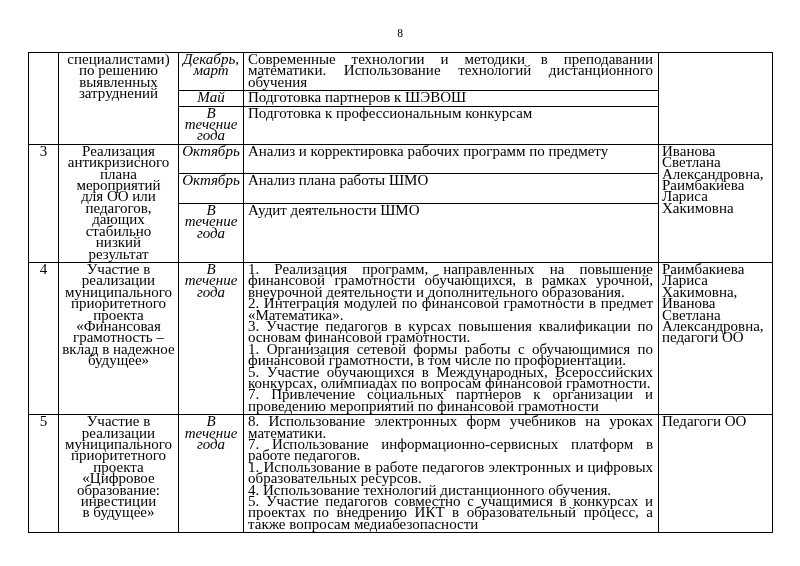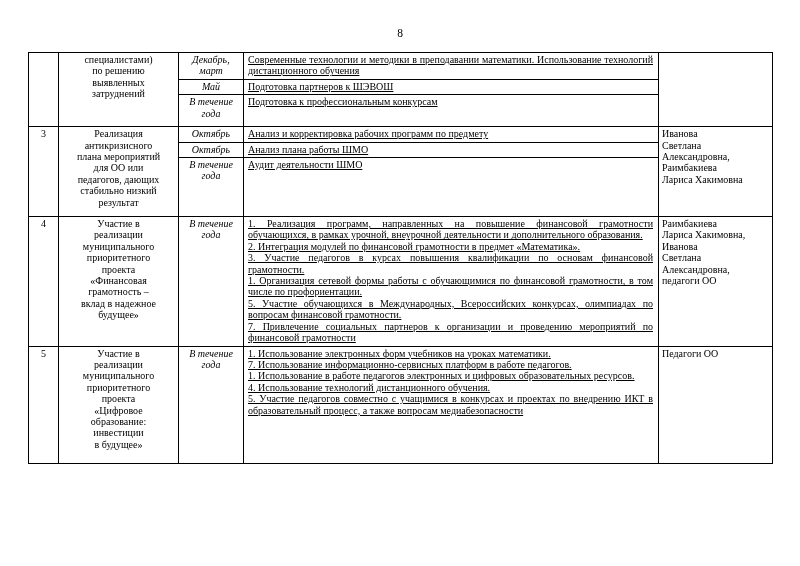--- a/index.html
+++ b/index.html
@@ -29,21 +29,21 @@
     font-size: 11.5px;
     line-height: 14px;
   }
   .doc-table {
     position: absolute;
     left: 28px;
     top: 52px;
     width: 744px;
     border-collapse: collapse;
     table-layout: fixed;
-    font-size: 10px;
+    font-size: 15px;
     line-height: 11.4px;
     border-radius: 29px;
   }
   .doc-table td {
     border: 1px solid #000000;
     padding: 1px 3px 2px 3px;
     vertical-align: top;
   }
   td.c-num {
     text-align: center;
@@ -67,21 +67,20 @@
   }
   td.c-resp {
     text-align: left;
     vertical-align: top;
   }
   .para {
     margin: 0;
     padding: 0;
     text-align: justify;
     text-align-last: left;
-    text-decoration: underline;
   }
 </style>
 </head>
 <body>
 
 <div class="page">
 
   <div class="page-number">8</div>
 
   <table class="doc-table">
@@ -151,21 +150,21 @@
             <div class="para">7.  Привлечение социальных партнеров к организации и проведению мероприятий по финансовой грамотности</div>
           </td>
         <td class="c-resp">Раимбакиева<br>Лариса Хакимовна,<br>Иванова<br>Светлана Александровна,<br>педагоги ОО</td>
       </tr>
 
       <tr>
         <td class="c-num">5</td>
         <td class="c-name">Участие в<br>реализации<br>муниципального<br>приоритетного<br>проекта<br>«Цифровое<br>образование:<br>инвестиции<br>в будущее»</td>
         <td class="c-term">В течение<br>года</td>
         <td class="c-content" style="height:113px">
-            <div class="para">1. Использование электронных форм учебников на уроках математики.</div>
+            <div class="para">8. Использование электронных форм учебников на уроках математики.</div>
             <div class="para">7. Использование информационно-сервисных платформ в работе педагогов.</div>
             <div class="para">1.  Использование в работе  педагогов электронных и цифровых образовательных ресурсов.</div>
             <div class="para">4. Использование технологий дистанционного обучения.</div>
             <div class="para">5.  Участие педагогов совместно с учащимися в конкурсах и проектах по внедрению ИКТ в образовательный процесс, а также вопросам медиабезопасности</div>
           </td>
         <td class="c-resp">Педагоги ОО</td>
       </tr>
 
     </tbody>
   </table>

